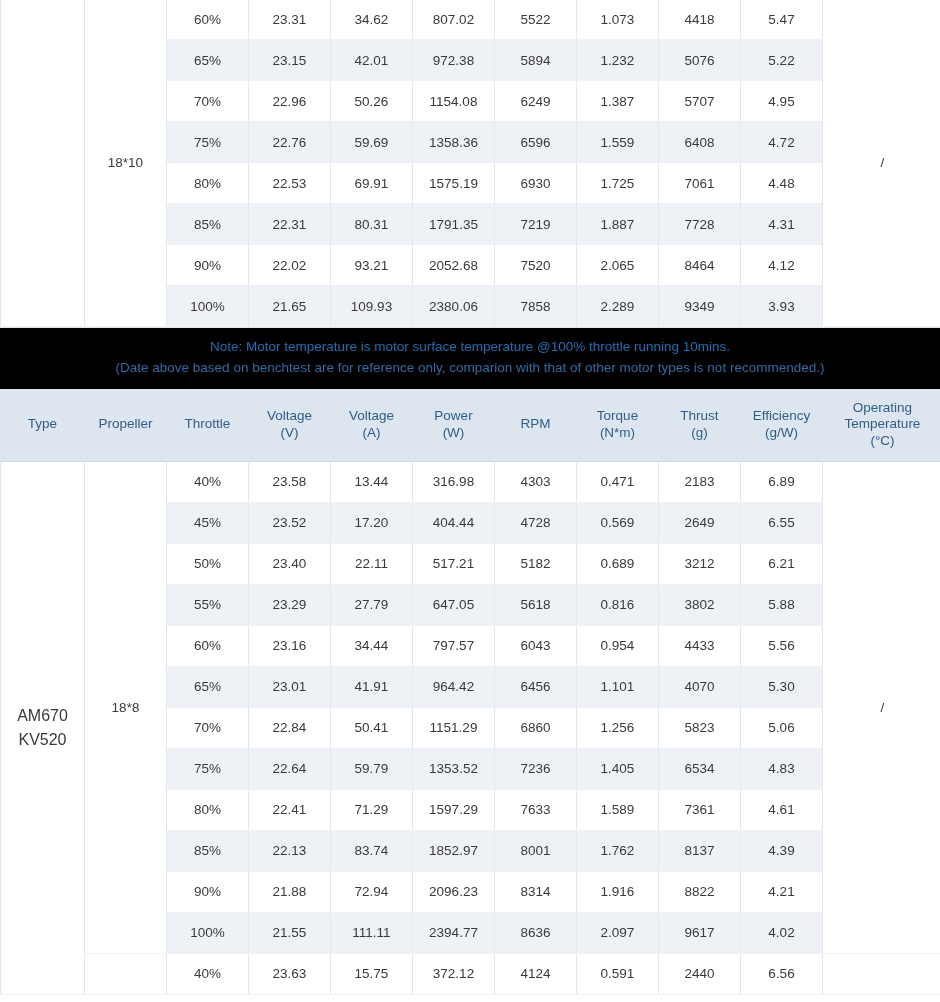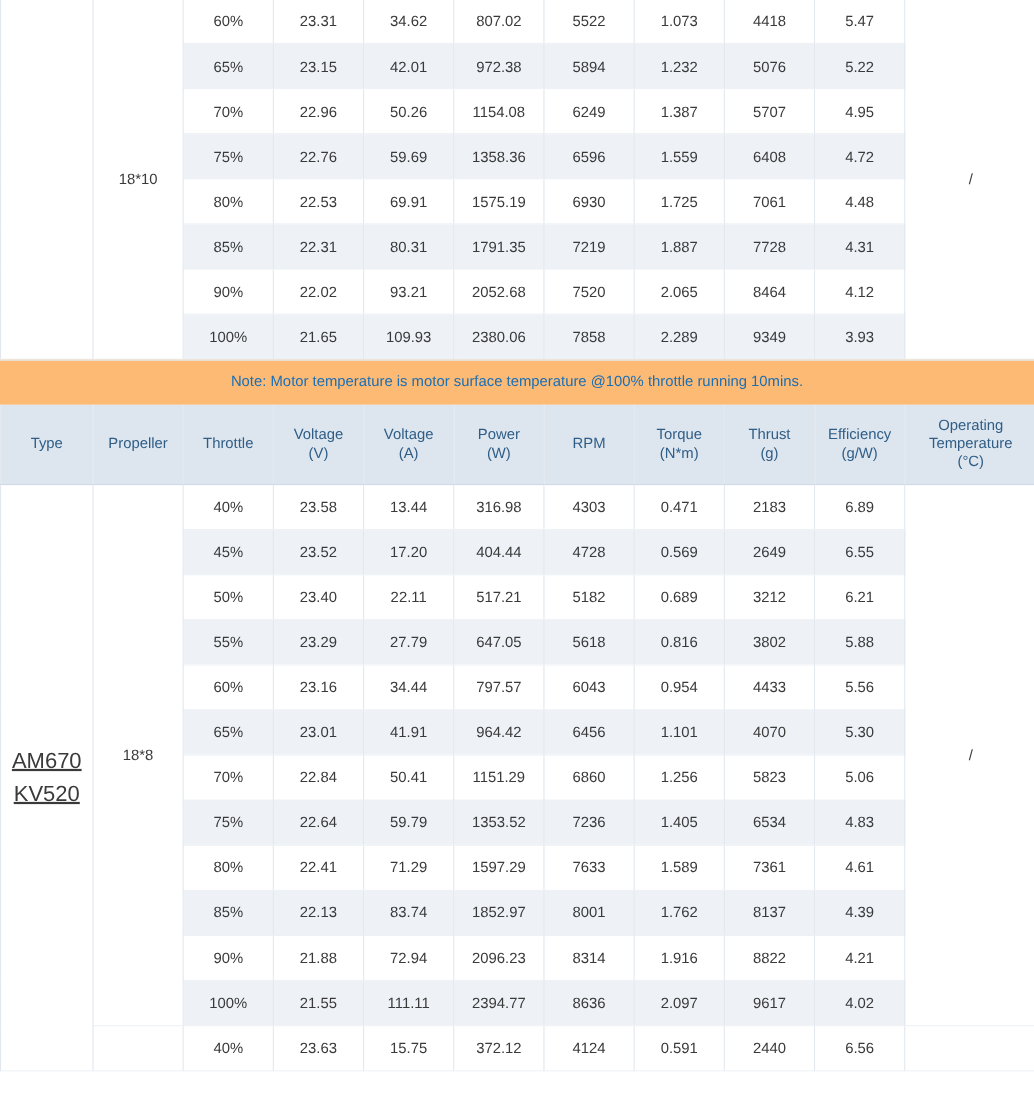--- a/index.html
+++ b/index.html
@@ -58,27 +58,26 @@
   .edge-left { border-left: none; }
   .edge-right { border-right: none; }
 
   .merged {
     background: #ffffff;
     color: #3a3a3a;
     margin-top: 34px;
   }
   .type-cell {
     color: #1a6fb5;
-    font-size: 20px;
+    font-size: 16px;
     line-height: 1.5;
-    text-decoration: underline;
   }
   .note-block {
     width: 940px;
-    background: #fdba74;
+    background: #000000;
     text-align: center;
     padding: 9px 0 10px 0;
     border-top: 1px solid #e2e8ee;
   }
   .note-line1 {
     color: #1a6fb5;
     font-size: 13.5px;
     line-height: 1.55;
   }
   .note-line2 {
@@ -203,20 +202,21 @@
         <td>7858</td>
         <td>2.289</td>
         <td>9349</td>
         <td>3.93</td>
       </tr>
     </tbody>
   </table>
 
   <div class="note-block">
     <div class="note-line1">Note: Motor temperature is motor surface temperature @100% throttle running 10mins.</div>
+    <div class="note-line2">(Date above based on benchtest are for reference only, comparion with that of other motor types is not recommended.)</div>
   </div>
 
   <table class="spec">
     <colgroup>
       <col class="col-type">
         <col class="col-prop">
         <col class="col-thr">
         <col class="col-volt">
       <col class="col-curr">
         <col class="col-pow">

